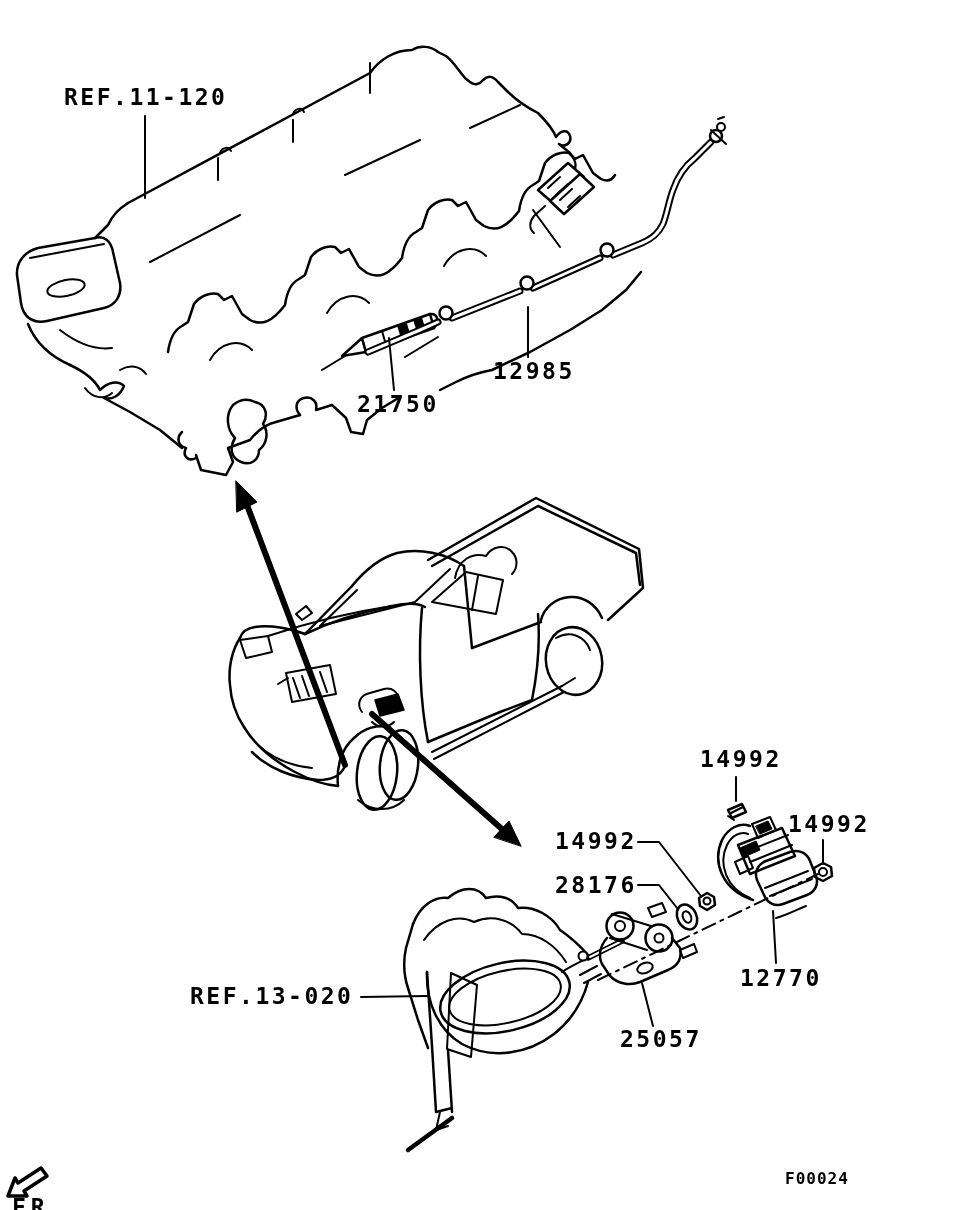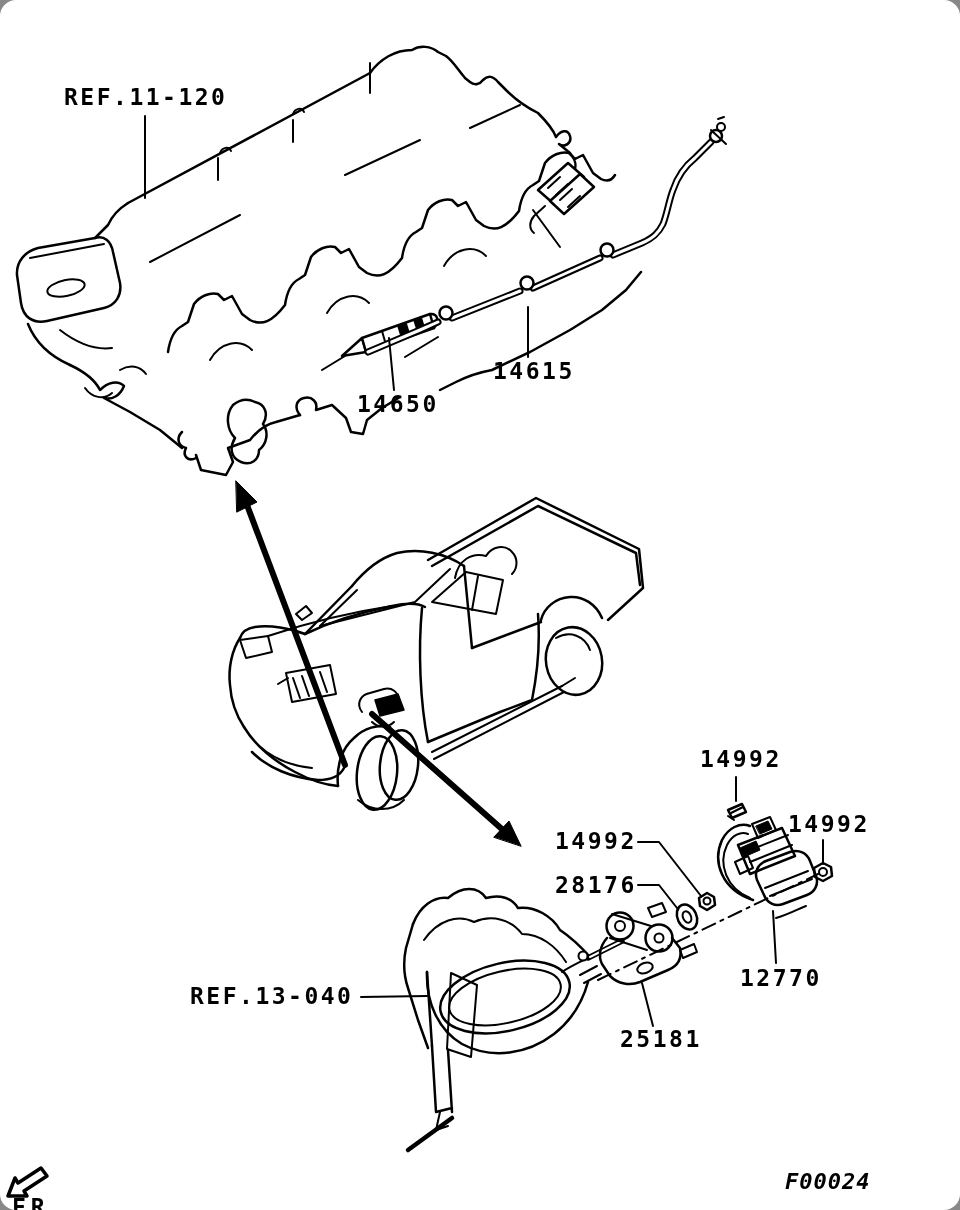--- a/index.html
+++ b/index.html
@@ -1,27 +1,26 @@
 <!DOCTYPE html>
 <html><head>
 <meta charset="utf-8">
 <style>
   html,body{margin:0;padding:0;background:#888;}
   #page{
     position:relative;width:960px;height:1210px;background:#ffffff;
     font-family:"DejaVu Sans Mono","Liberation Mono",monospace;
     overflow:hidden;
-    border-radius:16px;
   }
   #art{position:absolute;left:0;top:0;width:960px;height:1210px;}
   .lbl{
     position:absolute;color:#000;font-weight:bold;font-size:23px;
     letter-spacing:2.5px;white-space:nowrap;line-height:1;
   }
-  .lbl.small{font-size:22px;letter-spacing:1px;font-style:italic;}
+  .lbl.small{font-size:16px;letter-spacing:1px;}
   .lbl.fr{letter-spacing:5px;}
 </style>
 </head>
 <body>
 
 <div id="page">
 
   <svg id="art" viewBox="0 0 960 1210" fill="none" stroke="#000" stroke-width="2.5" stroke-linecap="round" stroke-linejoin="round">
 
     <g>
@@ -231,25 +230,25 @@
       <path d="M 653,1026 L 642,983"></path>
       <path d="M 361,997 L 427,996"></path>
     </g>
 
     <g>
       <path d="M 8,1196 L 15,1178 L 18,1183 L 41,1168 L 47,1176 L 24,1191 L 27,1196 Z" stroke-width="3.5" fill="#fff"></path>
     </g>
   </svg>
 
   <div class="lbl" style="left:64px;top:86px">REF.11-120</div>
-  <div class="lbl" style="left:357px;top:393px">14650</div>
-  <div class="lbl" style="left:493px;top:360px">14615</div>
+  <div class="lbl" style="left:357px;top:393px">21750</div>
+  <div class="lbl" style="left:493px;top:360px">12985</div>
   <div class="lbl" style="left:700px;top:748px">14992</div>
   <div class="lbl" style="left:788px;top:813px">14992</div>
   <div class="lbl" style="left:555px;top:830px">14992</div>
   <div class="lbl" style="left:555px;top:874px">28176</div>
   <div class="lbl" style="left:740px;top:967px">12770</div>
-  <div class="lbl" style="left:620px;top:1028px">25181</div>
-  <div class="lbl" style="left:190px;top:985px">REF.13-040</div>
+  <div class="lbl" style="left:620px;top:1028px">25057</div>
+  <div class="lbl" style="left:190px;top:985px">REF.13-020</div>
 
   <div class="lbl fr" style="left:12px;top:1196px">FR</div>
   <div class="lbl small" style="left:785px;top:1171px">F00024</div>
 </div>
 
 </body></html>

